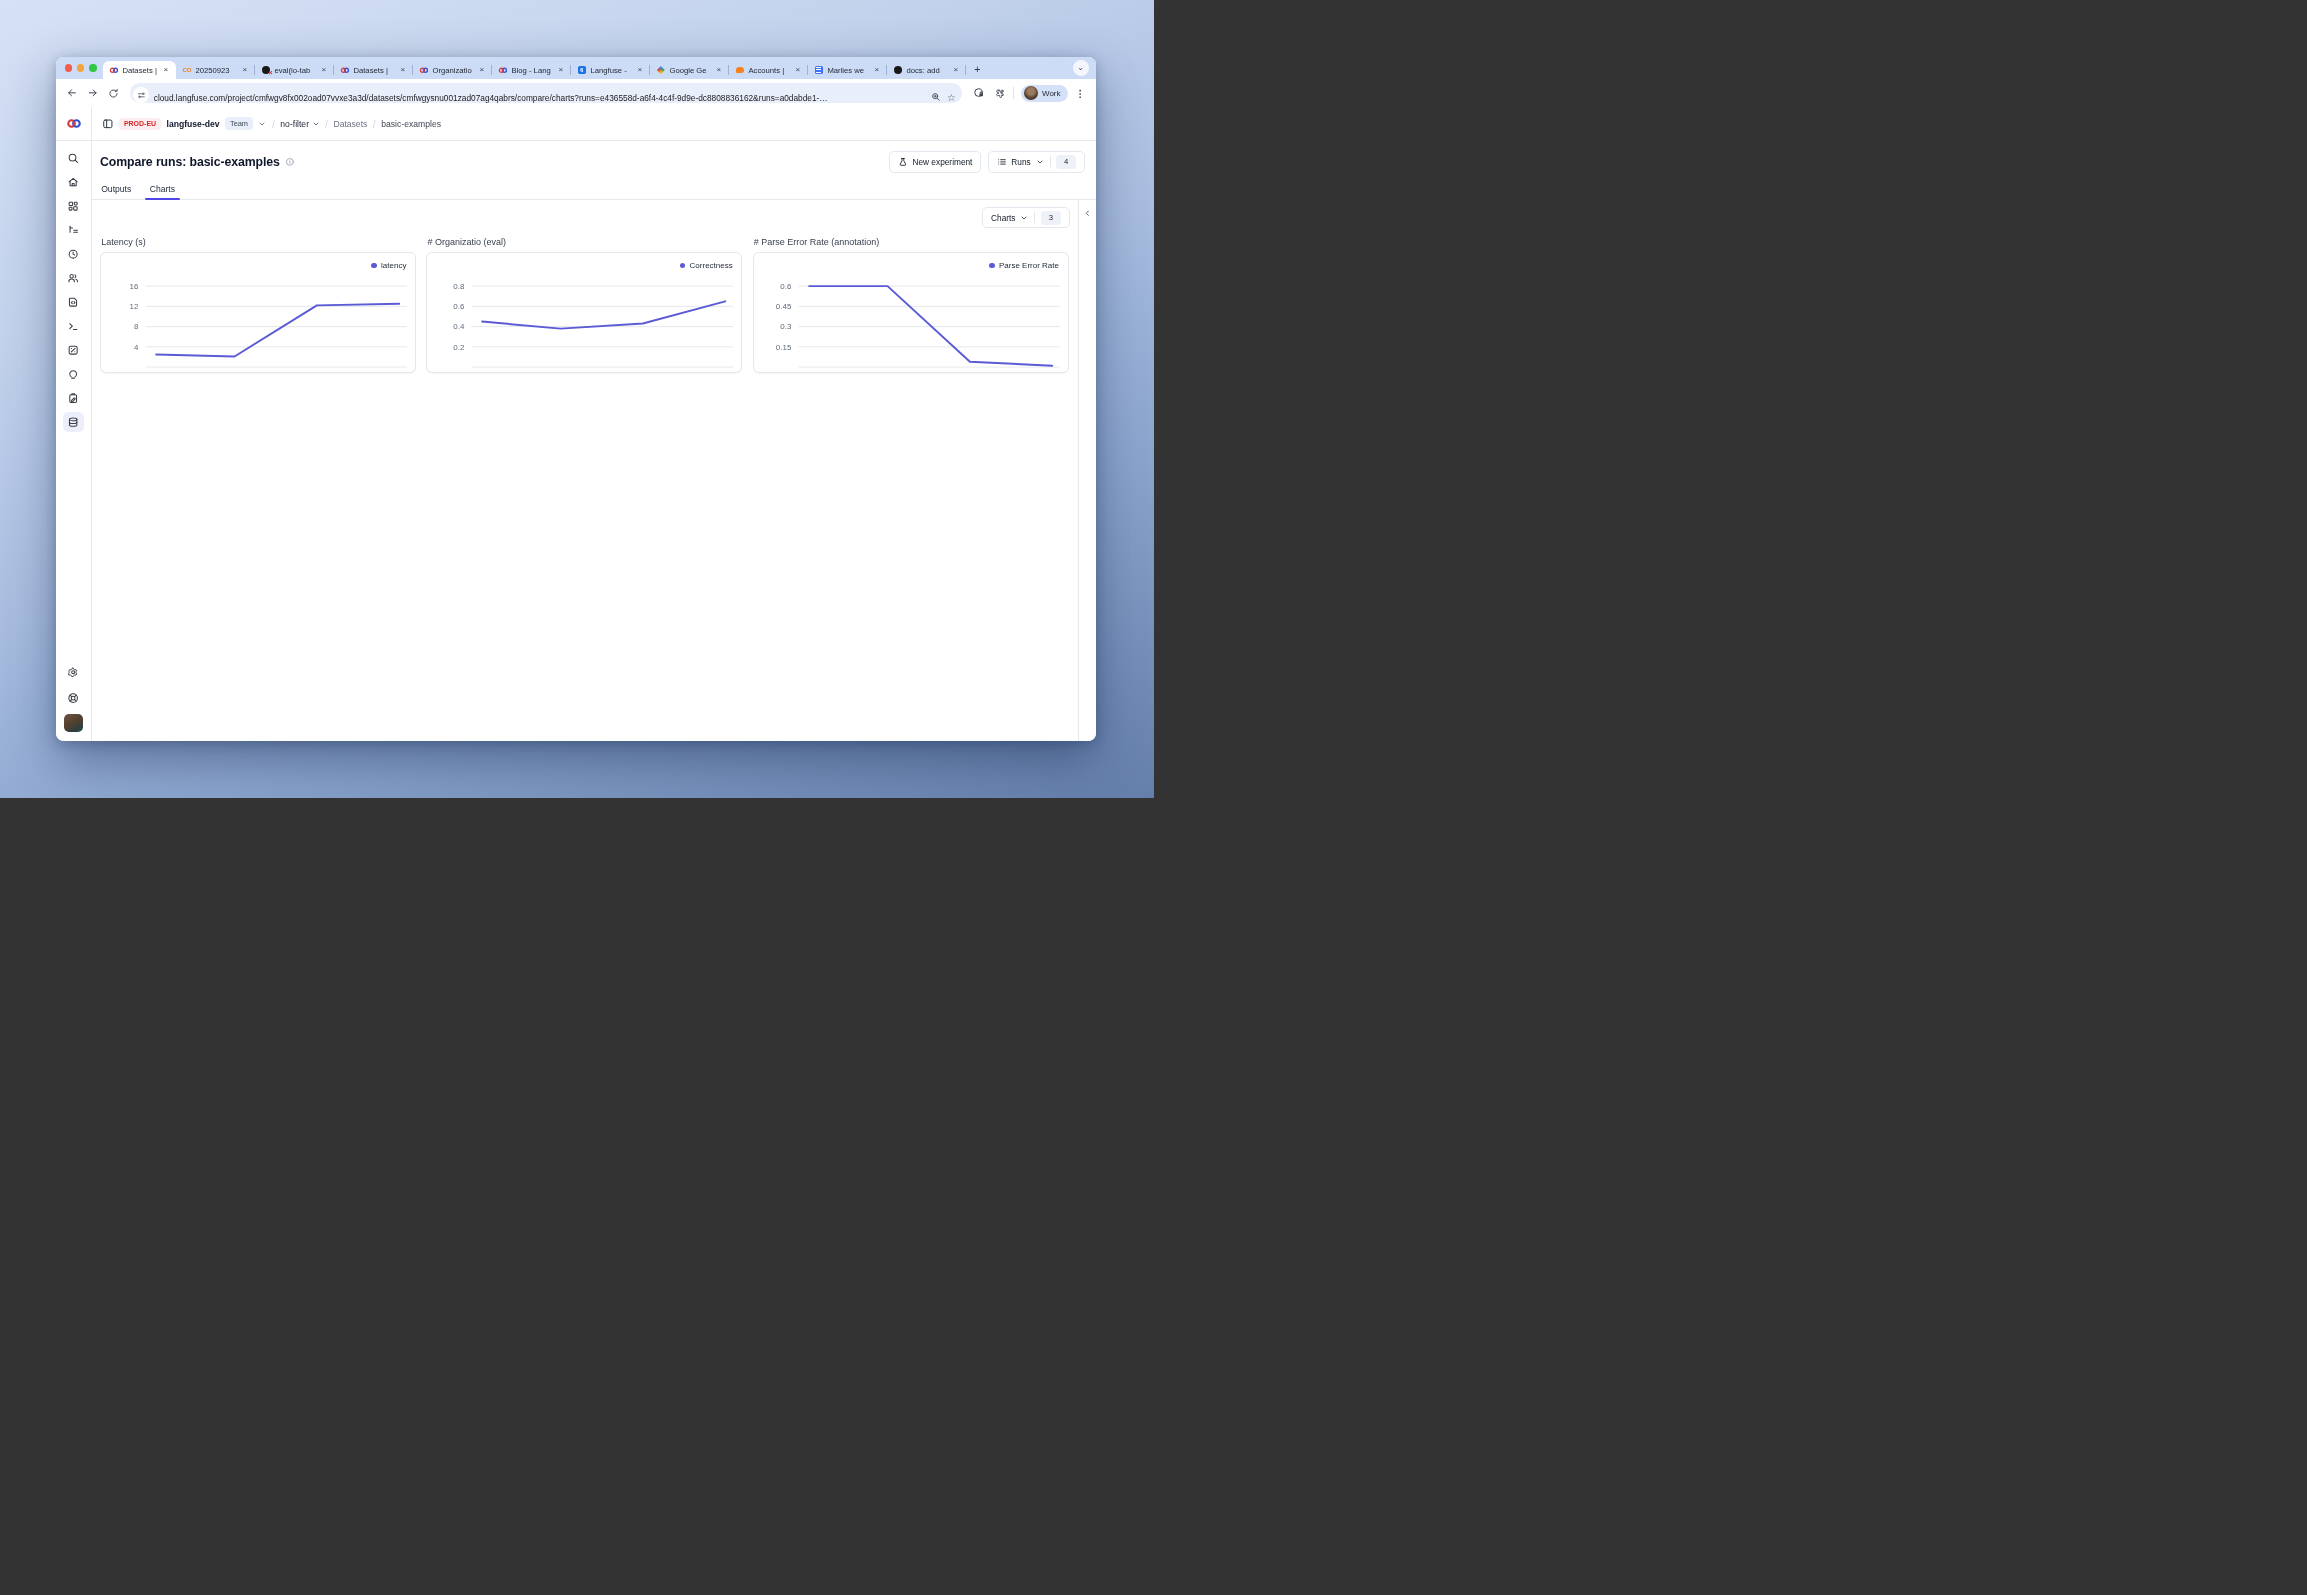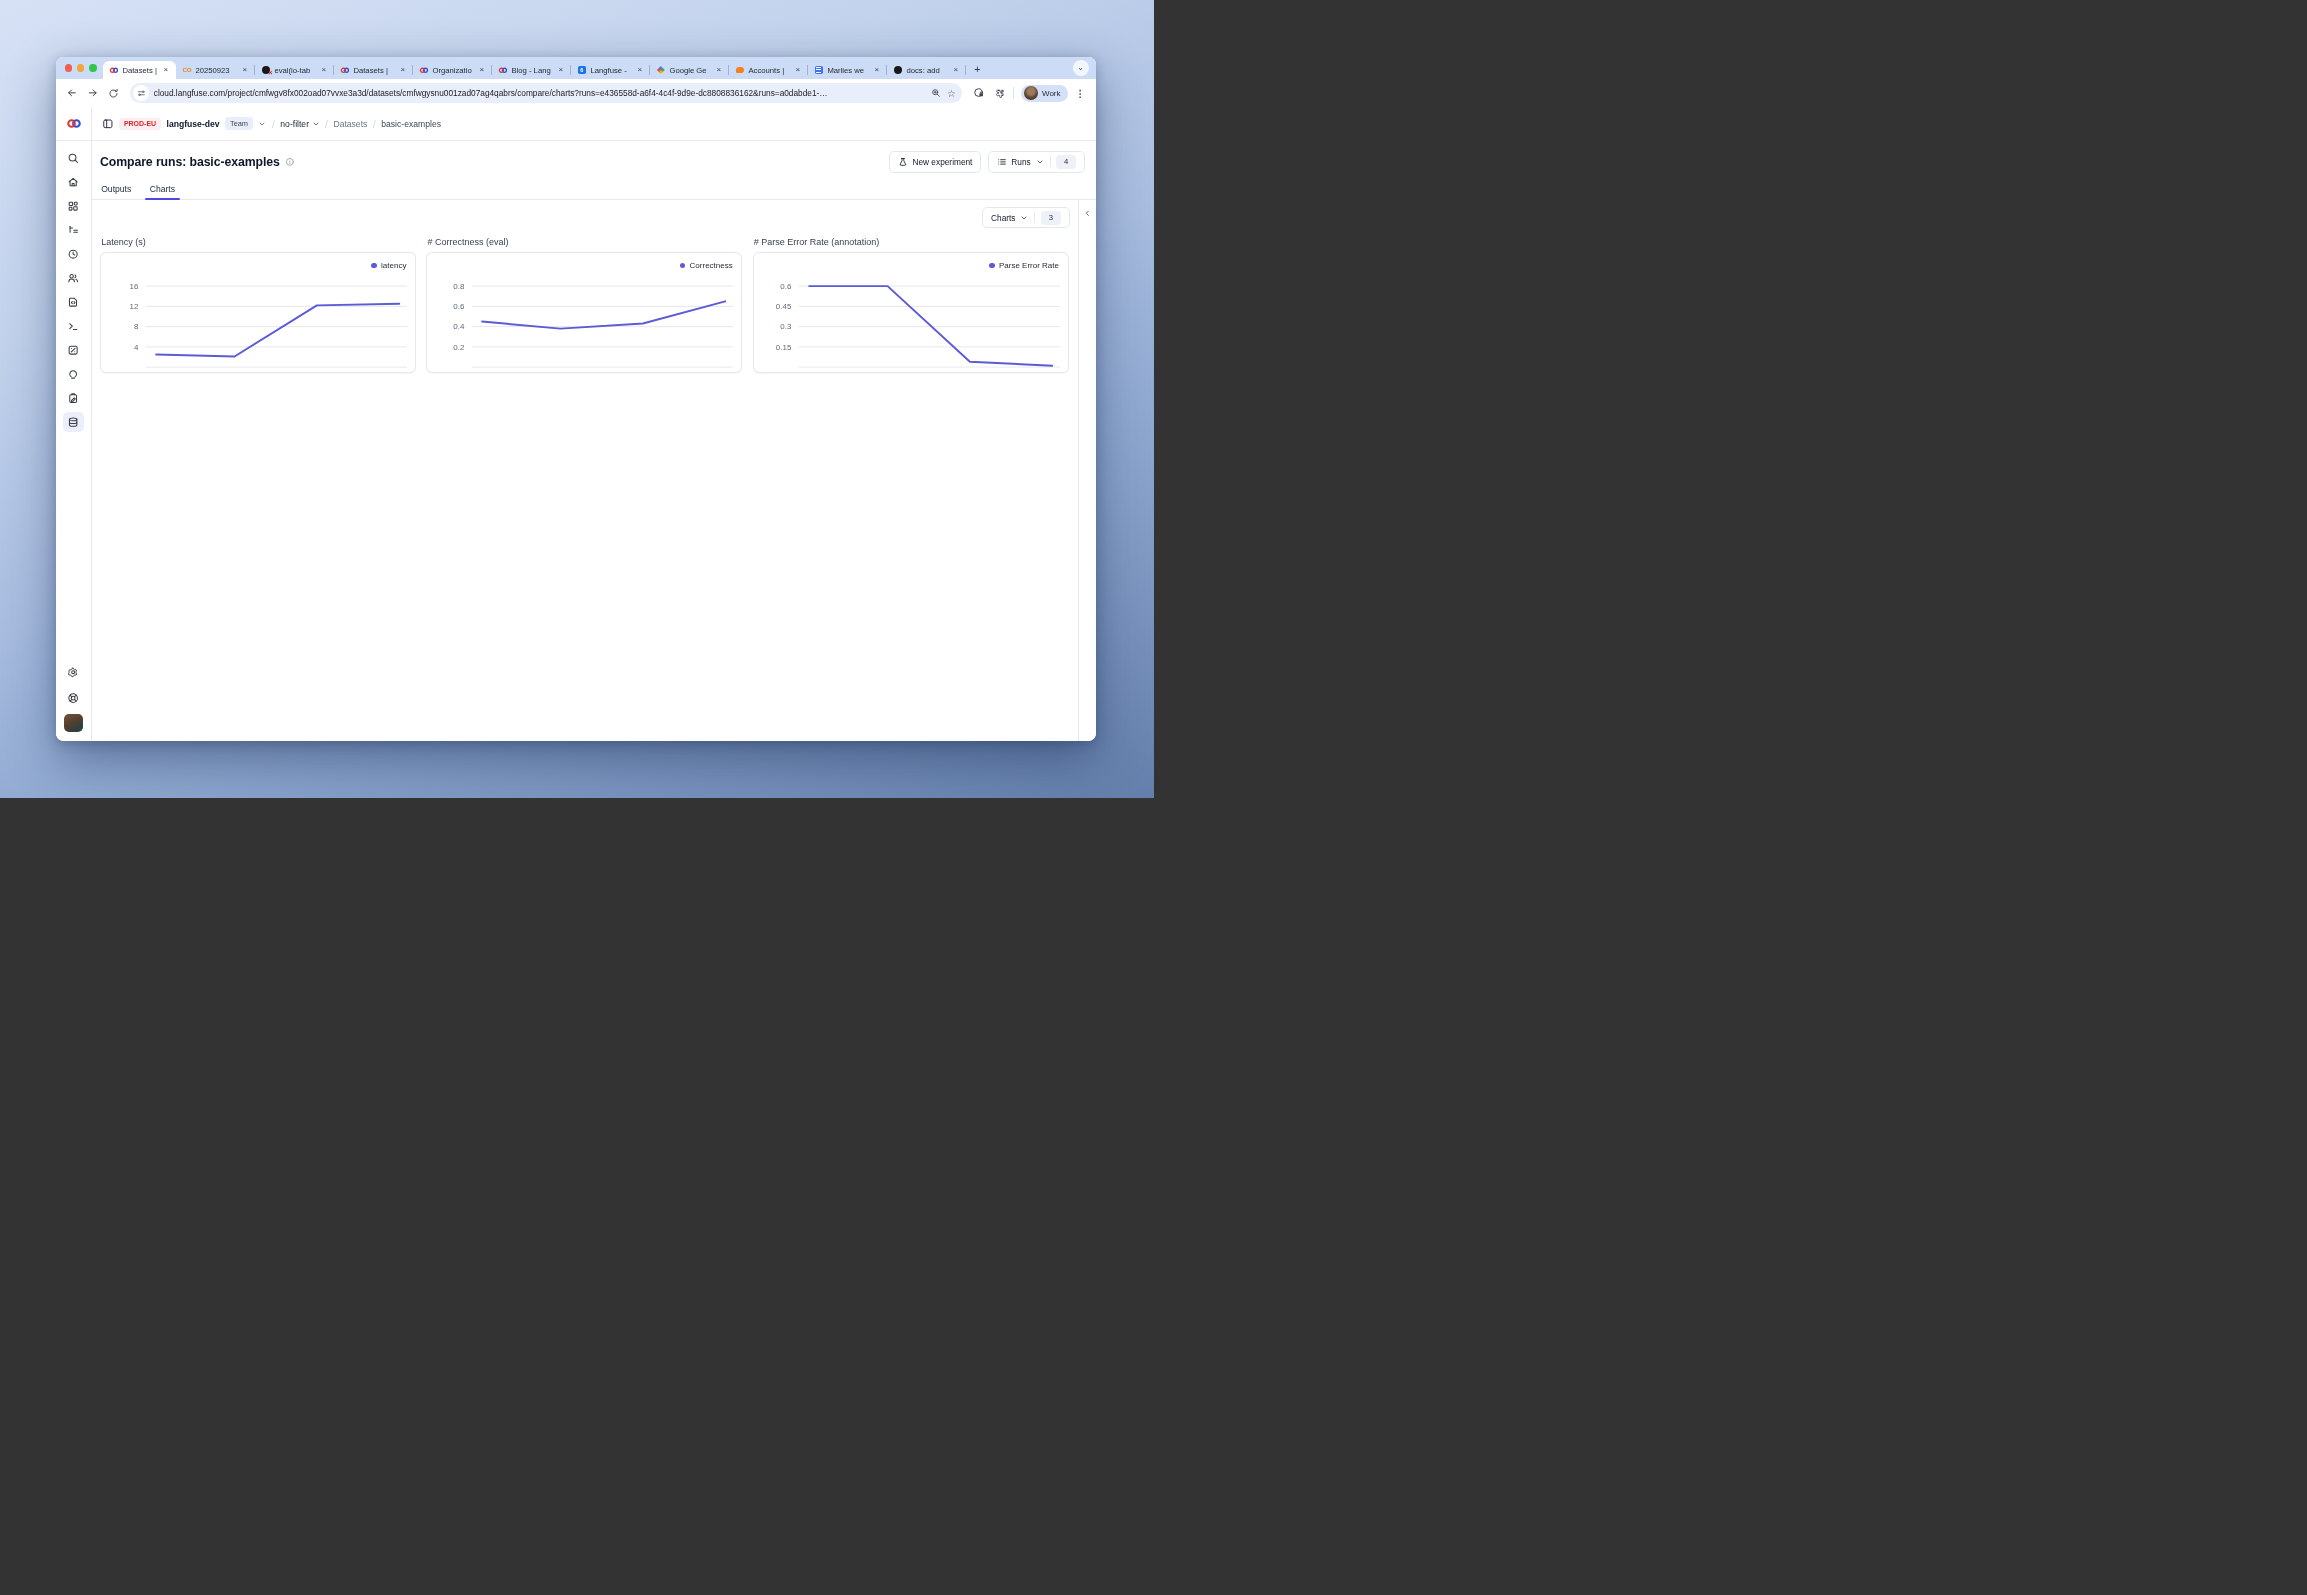--- a/index.html
+++ b/index.html
@@ -36,21 +36,21 @@
   .fav-cloud{width:8.6px;height:6.8px;background:#f6821f;border-radius:3.7px 3.7px 3.1px 1.2px;}
   .fav-note{width:8.6px;height:8.6px;background:#3b72f6;border-radius:1.8px;display:flex;flex-direction:column;justify-content:center;gap:1.2px;align-items:center;}
   .fav-note i{display:block;width:4.9px;height:1px;background:#fff;}
   .newtab-btn{width:16px;height:16px;margin:0 0 1.8px 3.7px;display:flex;align-items:center;justify-content:center;
               font-size:10.5px;color:#30394a;border-radius:50%;}
   .alltabs-btn{margin:0 1.2px 3.1px auto;width:16px;height:16px;border-radius:50%;background:#f3f6fd;color:#46506080;
                display:flex;align-items:center;justify-content:center;font-size:8px;color:#465060;}
   
   .toolbar{height:28px;background:#fff;display:flex;align-items:center;padding:0 7.4px;gap:3.7px;flex:0 0 auto;}
   .nav-ic{width:17px;height:17px;display:flex;align-items:center;justify-content:center;color:#3c4350;border-radius:50%;}
-  .omnibox{flex:1;height:19.7px;background:#e9eefb;border-radius:9.8px;display:flex;align-items:center;
+  .omnibox{flex:1;height:19.7px;background:#e9eefb;border-radius:9.8px;display:flex;align-items:flex-end;
            padding:0 6.2px 0 2.5px;margin:0 4.9px;min-width:0;}
   .omni-badge{width:16px;height:16px;border-radius:50%;background:#fff;display:flex;align-items:center;justify-content:center;color:#444b57;flex:0 0 auto;}
   .url-text{flex:1;min-width:0;overflow:hidden;white-space:nowrap;font-size:8.3px;color:#202124;margin-left:4.9px;}
   .omni-right{display:flex;gap:6.2px;align-items:center;color:#3c4350;flex:0 0 auto;margin-left:4.9px;}
   .profile-chip{display:flex;align-items:center;gap:4.3px;background:#d4e0f7;border-radius:9.8px;height:17px;padding:0 7.4px 0 2.5px;
                 font-size:8px;color:#1f2430;margin-left:2.5px;}
   .chip-avatar{width:14px;height:14px;border-radius:50%;background:radial-gradient(circle at 50% 38%,#9c7a5d 0 30%,#55412f 60%,#3a2c1f 100%);}
   
   .bookmarks{height:18.5px;background:#fff;border-bottom:0.6px solid #e7e9f0;display:flex;align-items:center;
              padding:0 8.6px;flex:0 0 auto;color:#3c4350;}
@@ -491,21 +491,21 @@
                       <line x1="72" x2="498" y1="153" y2="153" stroke="#d8dadf" stroke-width="1"></line>
                       <text x="60" y="157.5" text-anchor="end" font-size="13" fill="#5f6b7c">4</text>
                       <line x1="72" x2="498" y1="186" y2="186" stroke="#d8dadf" stroke-width="1"></line>
                       <polyline points="89.0,165.4 216.8,168.7 351.0,85.4 485.2,82.9" fill="none" stroke="#5b5bd6" stroke-width="3.2" stroke-linecap="round" stroke-linejoin="round"></polyline>
                     </svg><div class="chart-legend">
                       <span class="legend-dot" style="background: rgb(91, 91, 214);"></span>
                       <span>latency</span>
                     </div></div>
                 </div>
                 <div class="chart-block">
-                  <div class="chart-title"># Correctness (eval)</div>
+                  <div class="chart-title"># Organizatio (eval)</div>
                   <div class="chart-panel"><svg width="314" height="119" viewBox="0 0 510 194">
                       <line x1="72" x2="498" y1="54" y2="54" stroke="#d8dadf" stroke-width="1"></line>
                       <text x="60" y="58.5" text-anchor="end" font-size="13" fill="#5f6b7c">0.8</text>
                       <line x1="72" x2="498" y1="87" y2="87" stroke="#d8dadf" stroke-width="1"></line>
                       <text x="60" y="91.5" text-anchor="end" font-size="13" fill="#5f6b7c">0.6</text>
                       <line x1="72" x2="498" y1="120" y2="120" stroke="#d8dadf" stroke-width="1"></line>
                       <text x="60" y="124.5" text-anchor="end" font-size="13" fill="#5f6b7c">0.4</text>
                       <line x1="72" x2="498" y1="153" y2="153" stroke="#d8dadf" stroke-width="1"></line>
                       <text x="60" y="157.5" text-anchor="end" font-size="13" fill="#5f6b7c">0.2</text>
                       <line x1="72" x2="498" y1="186" y2="186" stroke="#d8dadf" stroke-width="1"></line>

